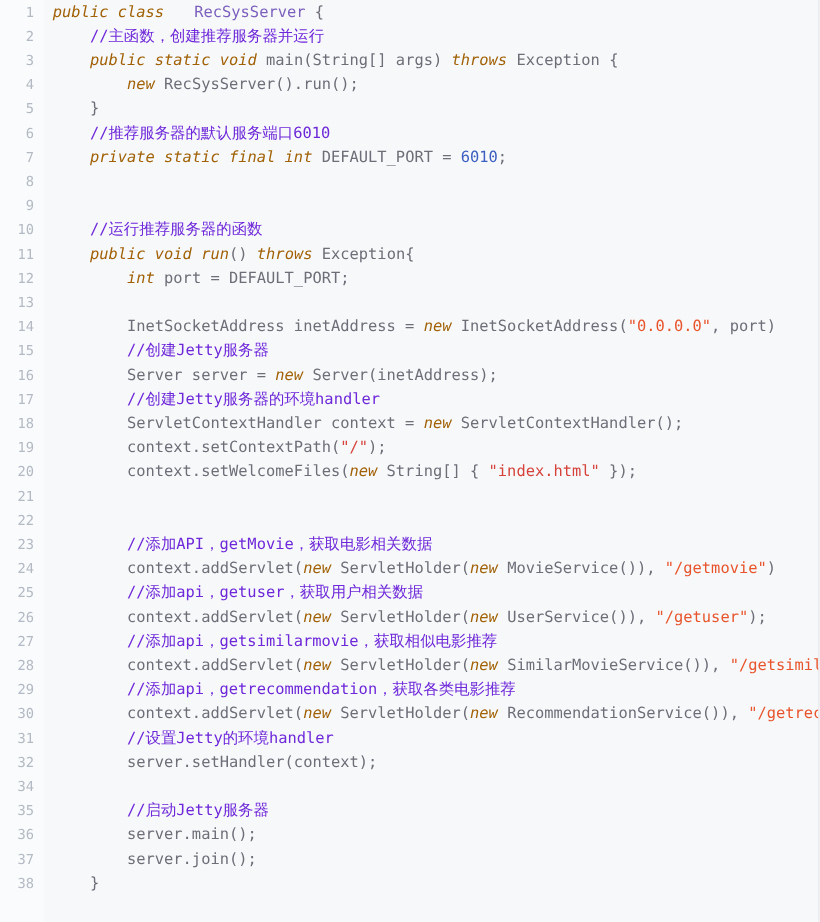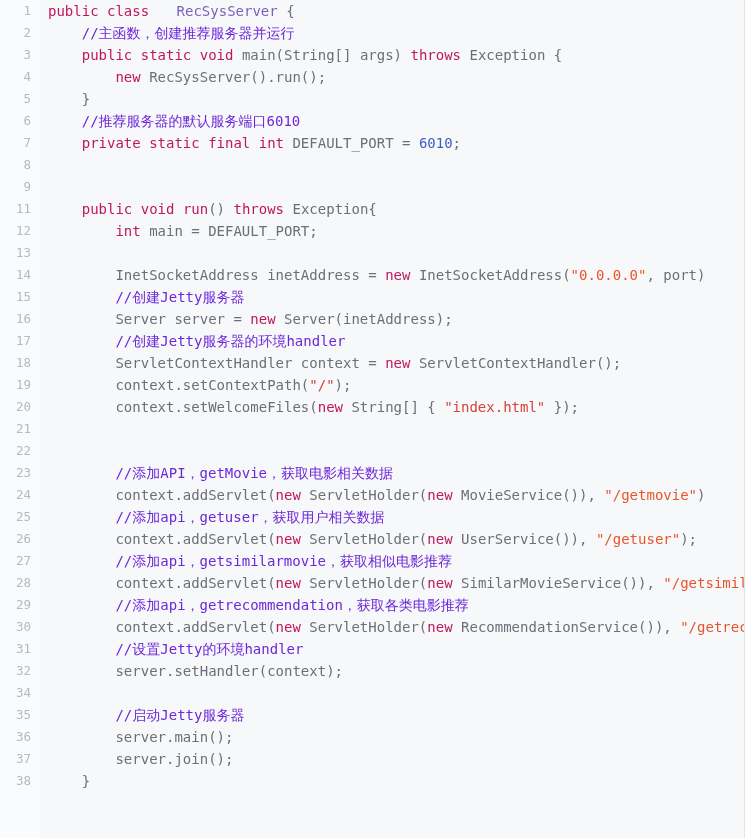--- a/index.html
+++ b/index.html
@@ -66,21 +66,21 @@
     flex: 1 1 auto;
     padding-left: 8px;
     font-size: 14px;
     font-family: "DejaVu Sans Mono", "Liberation Mono", monospace;
     color: #6e6e78;
     white-space: pre;
     overflow: hidden;
   }
 
   
-  .k  { color: #be185d; }            
+  .k  { color: #a16207; font-style: italic; }            
   .t  { color: #7a5fbd; padding-left: 19px; }            
   .n  { color: #3b5fc0; }            
   .s  { color: #e8552d; }            
   .s2 { color: #d6433b; }            
   .c  { color: #6d28d9; }            
   .p  { color: #6e6e78; }            
 </style>
 </head>
 <body>
 
@@ -89,22 +89,23 @@
   <div id="code-area">
       <div class="line"><span class="lineno">1</span><span class="code"><span class="k">public class </span><span class="t">RecSysServer</span><span class="p"> {</span></span></div>
       <div class="line"><span class="lineno">2</span><span class="code"><span class="p">    </span><span class="c">//主函数，创建推荐服务器并运行</span></span></div>
       <div class="line"><span class="lineno">3</span><span class="code"><span class="p">    </span><span class="k">public static void </span><span class="p">main(String[] args) </span><span class="k">throws </span><span class="p">Exception {</span></span></div>
       <div class="line"><span class="lineno">4</span><span class="code"><span class="p">        </span><span class="k">new </span><span class="p">RecSysServer().run();</span></span></div>
       <div class="line"><span class="lineno">5</span><span class="code"><span class="p">    }</span></span></div>
       <div class="line"><span class="lineno">6</span><span class="code"><span class="p">    </span><span class="c">//推荐服务器的默认服务端口6010</span></span></div>
       <div class="line"><span class="lineno">7</span><span class="code"><span class="p">    </span><span class="k">private static final int </span><span class="p">DEFAULT_PORT = </span><span class="n">6010</span><span class="p">;</span></span></div>
       <div class="line"><span class="lineno">8</span><span class="code"><span class="p"></span></span></div>
       <div class="line"><span class="lineno">9</span><span class="code"><span class="p"></span></span></div>
+      <div class="line"><span class="lineno">10</span><span class="code"><span class="p">    </span><span class="c">//运行推荐服务器的函数</span></span></div>
       <div class="line"><span class="lineno">11</span><span class="code"><span class="p">    </span><span class="k">public void </span><span class="k">run</span><span class="p">() </span><span class="k">throws </span><span class="p">Exception{</span></span></div>
-      <div class="line"><span class="lineno">12</span><span class="code"><span class="p">        </span><span class="k">int </span><span class="p">main = DEFAULT_PORT;</span></span></div>
+      <div class="line"><span class="lineno">12</span><span class="code"><span class="p">        </span><span class="k">int </span><span class="p">port = DEFAULT_PORT;</span></span></div>
       <div class="line"><span class="lineno">13</span><span class="code"><span class="p">        </span></span></div>
       <div class="line"><span class="lineno">14</span><span class="code"><span class="p">        InetSocketAddress inetAddress = </span><span class="k">new </span><span class="p">InetSocketAddress(</span><span class="s">"0.0.0.0"</span><span class="p">, port)</span></span></div>
       <div class="line"><span class="lineno">15</span><span class="code"><span class="p">        </span><span class="c">//创建Jetty服务器</span></span></div>
       <div class="line"><span class="lineno">16</span><span class="code"><span class="p">        Server server = </span><span class="k">new </span><span class="p">Server(inetAddress);</span></span></div>
       <div class="line"><span class="lineno">17</span><span class="code"><span class="p">        </span><span class="c">//创建Jetty服务器的环境handler</span></span></div>
       <div class="line"><span class="lineno">18</span><span class="code"><span class="p">        ServletContextHandler context = </span><span class="k">new </span><span class="p">ServletContextHandler();</span></span></div>
       <div class="line"><span class="lineno">19</span><span class="code"><span class="p">        context.setContextPath(</span><span class="s2">"/"</span><span class="p">);</span></span></div>
       <div class="line"><span class="lineno">20</span><span class="code"><span class="p">        context.setWelcomeFiles(</span><span class="k">new </span><span class="p">String[] { </span><span class="s2">"index.html"</span><span class="p"> });</span></span></div>
       <div class="line"><span class="lineno">21</span><span class="code"><span class="p"></span></span></div>
       <div class="line"><span class="lineno">22</span><span class="code"><span class="p"></span></span></div>

